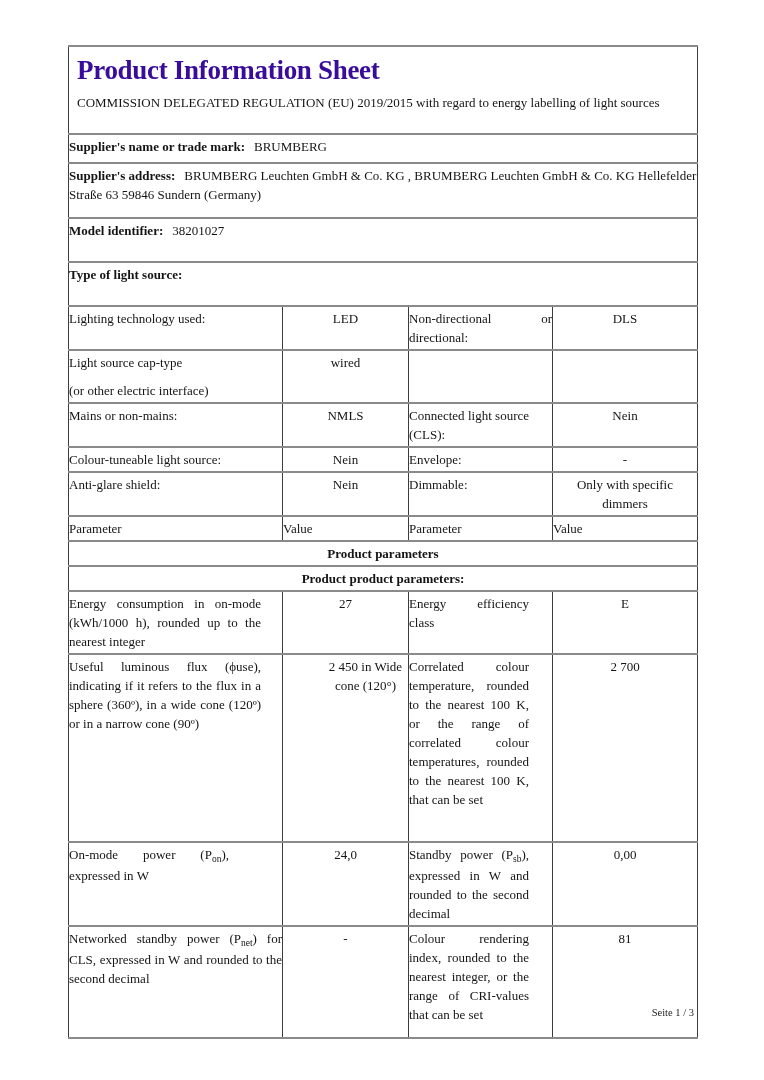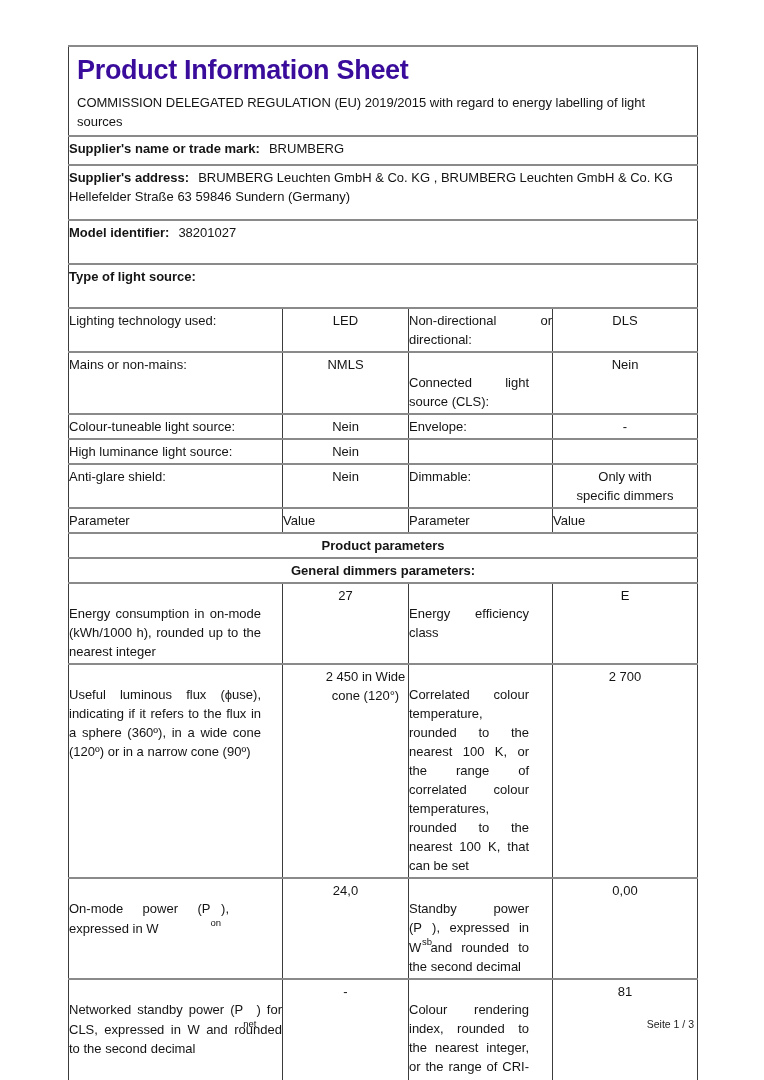--- a/index.html
+++ b/index.html
@@ -1,21 +1,21 @@
 <!DOCTYPE html>
 <html><head>
 <meta charset="utf-8">
 <style>
   html,body { margin:0; padding:0; }
   body {
     width:764px; height:1080px; background:#ffffff;
     font-family:"Liberation Sans","DejaVu Sans",sans-serif;
     color:#141414; -webkit-font-smoothing:antialiased;
   }
-  .page { position:relative; width:764px; height:1080px; background:#fff; overflow:hidden; }
+  .page { position:relative; width:764px; height:1080px; background:#fff; overflow:hidden;font-family:Liberation Serif, serif; }
 
   table.sheet {
     position:absolute; left:68px; top:45px; width:629px;
     border-collapse:collapse; table-layout:fixed;
   }
   td {
     border-left:1.4px solid #3c3c3c; border-right:1.4px solid #3c3c3c;
     border-top:2px solid #8a8a8a; border-bottom:2px solid #8a8a8a;
     vertical-align:top; padding:2px 0;
     font-size:13px; line-height:19px; overflow:hidden;
@@ -30,37 +30,37 @@
   h1.title {
     margin:0; font-size:27px; line-height:34px; font-weight:bold;
     color:#3a0c9c; letter-spacing:-0.3px;
   }
   .reg { margin:6px 0 0 0; font-size:13px; line-height:19px; }
 
   .blabel { font-weight:bold; }
   .inline-val { margin-left:9px; }
 
   .val { text-align:center; }
-  .j { text-align:justify; text-justify:inter-word;margin-top:18px; }
+  .j { text-align:justify; text-justify:inter-word; }
   .sec { text-align:center; font-weight:bold; }
 
   .narrow { margin:0 auto; }
   .w92  { max-width:92px;margin-left:40px; }
   .w100 { max-width:100px; }
   .w120 { max-width:120px; }
   .w160 { max-width:160px; }
   .w192 { max-width:192px; }
 
   .pgap { margin-top:9px; }
 
-  .sub { font-size:9.5px; position:relative; top:13px; }
+  .sub { font-size:9.5px; position:relative; top:3px; }
 
   .footer {
     position:absolute; top:1006px; right:70px;
-    font-size:10.5px; line-height:13px; color:#1c1c1c;margin-top:12px;
+    font-size:10.5px; line-height:13px; color:#1c1c1c;
   }
 </style>
 </head>
 <body>
 
 <div class="page">
 
   <table class="sheet">
     <colgroup>
       <col style="width:214px">
@@ -101,43 +101,46 @@
       </td>
     </tr>
 
     <tr class="h40">
       <td>Lighting technology used:</td>
       <td class="val">LED</td>
       <td class="j">Non-directional or directional:</td>
       <td class="val">DLS</td>
     </tr>
 
+    <tr class="h45">
+      <td>
+        <div>Light source cap-type</div>
+        <div class="pgap">(or other electric interface)</div>
+      </td>
+      <td class="val">wired</td>
+      <td></td>
+      <td></td>
+    </tr>
 
     <tr class="h41">
       <td>Mains or non-mains:</td>
       <td class="val">NMLS</td>
       <td class="j">
         <div class="w120 j">Connected light source (CLS):</div>
       </td>
       <td class="val">Nein</td>
     </tr>
 
     <tr class="h22">
       <td>Colour-tuneable light source:</td>
       <td class="val">Nein</td>
       <td>Envelope:</td>
       <td class="val">-</td>
     </tr>
 
-    <tr class="h21">
-      <td>High luminance light source:</td>
-      <td class="val">Nein</td>
-      <td></td>
-      <td></td>
-    </tr>
 
     <tr class="h40">
       <td>Anti-glare shield:</td>
       <td class="val">Nein</td>
       <td>Dimmable:</td>
       <td class="val">
         <div class="narrow w100">Only with specific dimmers</div>
       </td>
     </tr>
 
@@ -146,21 +149,21 @@
       <td>Value</td>
       <td>Parameter</td>
       <td>Value</td>
     </tr>
 
     <tr class="h22">
       <td colspan="4" class="sec">Product parameters</td>
     </tr>
 
     <tr class="h21">
-      <td colspan="4" class="sec">General dimmers parameters:</td>
+      <td colspan="4" class="sec">Product product parameters:</td>
     </tr>
 
     <tr class="h59">
       <td>
         <div class="w192 j">Energy consumption in on-mode (kWh/1000 h), rounded up to the nearest integer</div>
       </td>
       <td class="val">27</td>
       <td>
         <div class="w120 j">Energy efficiency class</div>
       </td>

